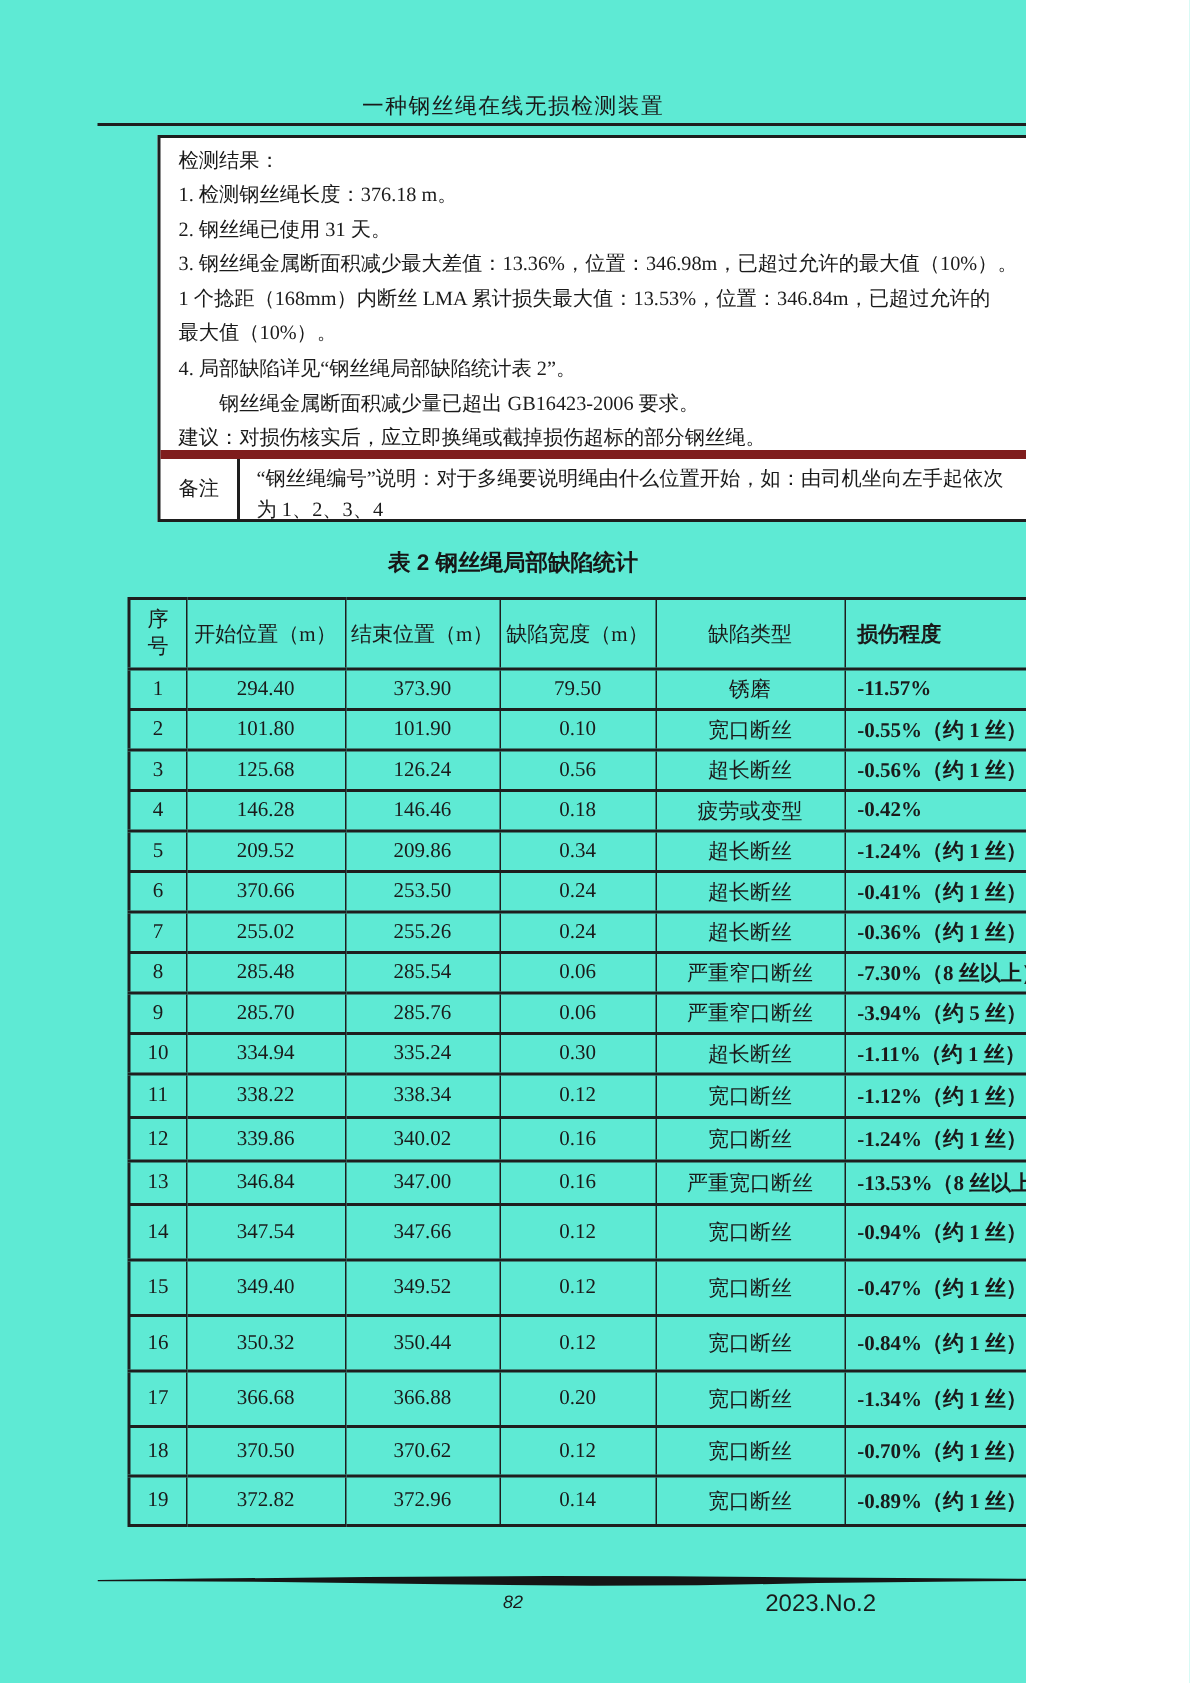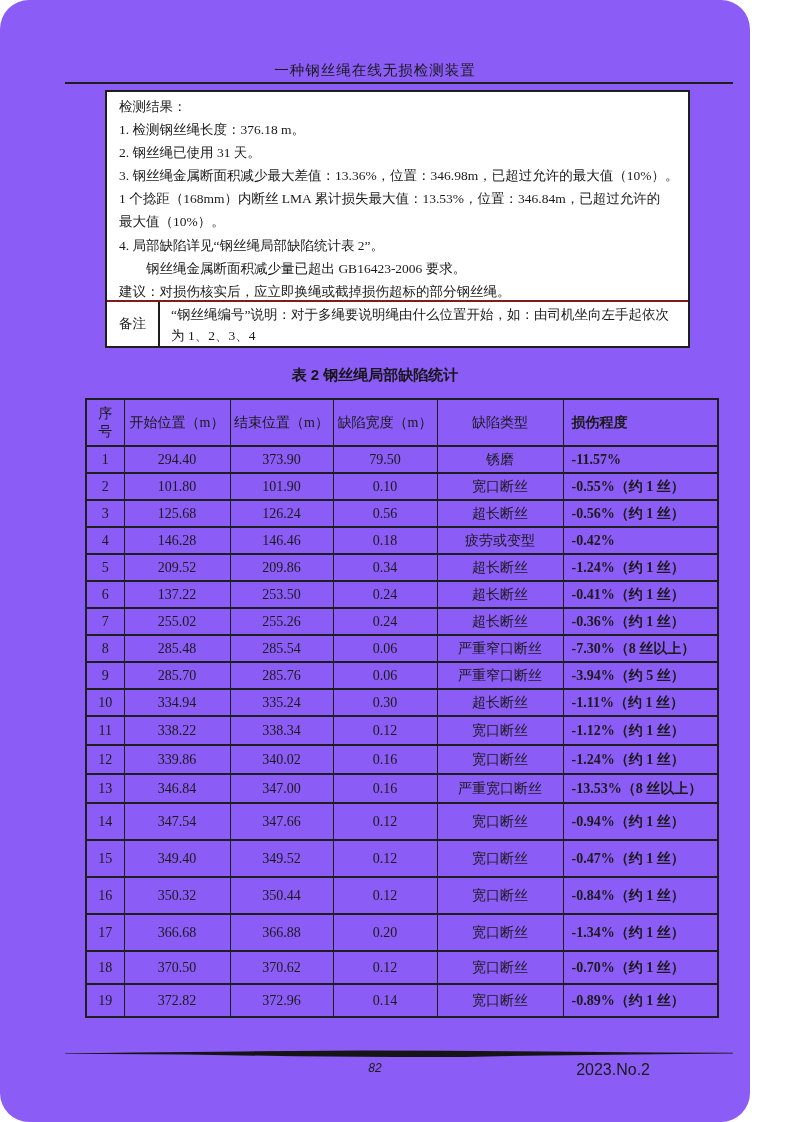--- a/index.html
+++ b/index.html
@@ -1,25 +1,24 @@
 <!DOCTYPE html>
 <html><head>
 <meta charset="utf-8">
 <style>
   * { margin: 0; padding: 0; box-sizing: border-box; }
   html, body { background: #ffffff; }
   .page {
     position: relative;
-    width: 750px;
+    width: 684px;
     height: 1122px;
-    background: #8b5cf6;
+    background: #5eead4;
     color: #1a1a1a;
     font-family: "Liberation Serif", "DejaVu Serif", serif;
     overflow: hidden;
-    border-radius: 29px;
   }
 
   
   .doc-title {
     position: absolute;
     top: 61px; left: 0; width: 100%;
     text-align: center;
     font-size: 14.5px;
     letter-spacing: 1px;
     color: #1a1a1a;
@@ -46,21 +45,21 @@
   }
   .result-line {
     font-size: 13.5px;
     line-height: 23.1px;
     white-space: nowrap;
     color: #1a1a1a;
   }
   .result-line.indent { padding-left: 27px; }
   .remark-row {
     display: flex;
-    border-top: 2px solid #7f1d1d;
+    border-top: 6px solid #7f1d1d;
     height: 46px;
   }
   .remark-label {
     width: 53px;
     flex: 0 0 53px;
     border-right: 2px solid #1e1e1e;
     display: flex;
     align-items: center;
     justify-content: center;
     font-size: 13.5px;
@@ -224,21 +223,21 @@
         <tr>
           <td>5</td>
           <td>209.52</td>
           <td>209.86</td>
           <td>0.34</td>
           <td>超长断丝</td>
           <td>-1.24%（约 1 丝）</td>
         </tr>
         <tr>
           <td>6</td>
-          <td>137.22</td>
+          <td>370.66</td>
           <td>253.50</td>
           <td>0.24</td>
           <td>超长断丝</td>
           <td>-0.41%（约 1 丝）</td>
         </tr>
         <tr>
           <td>7</td>
           <td>255.02</td>
           <td>255.26</td>
           <td>0.24</td>

